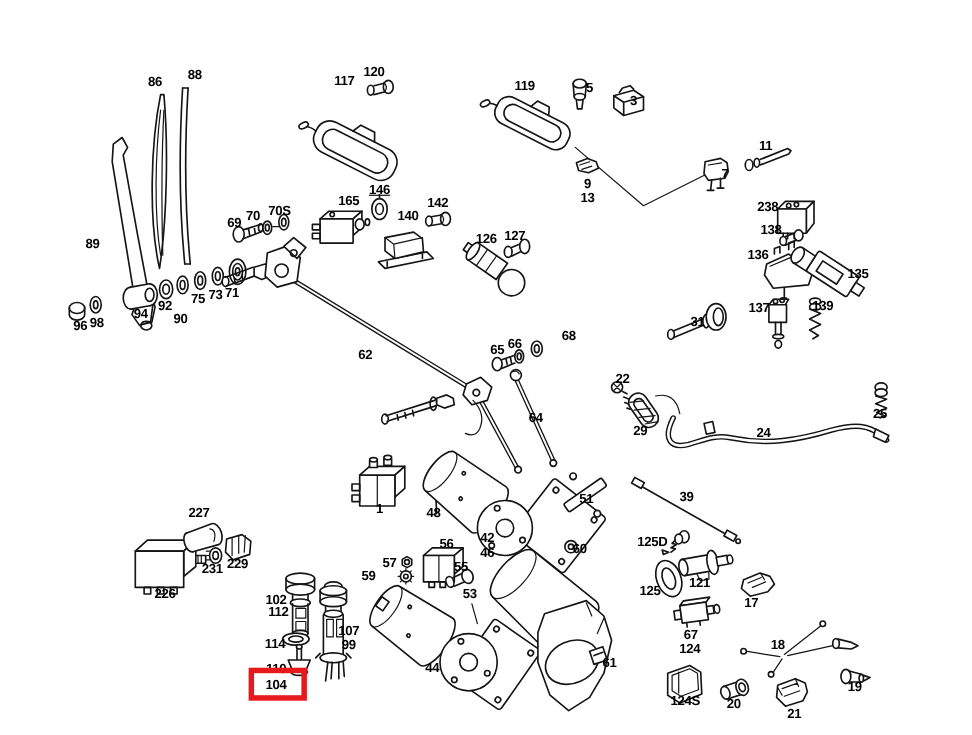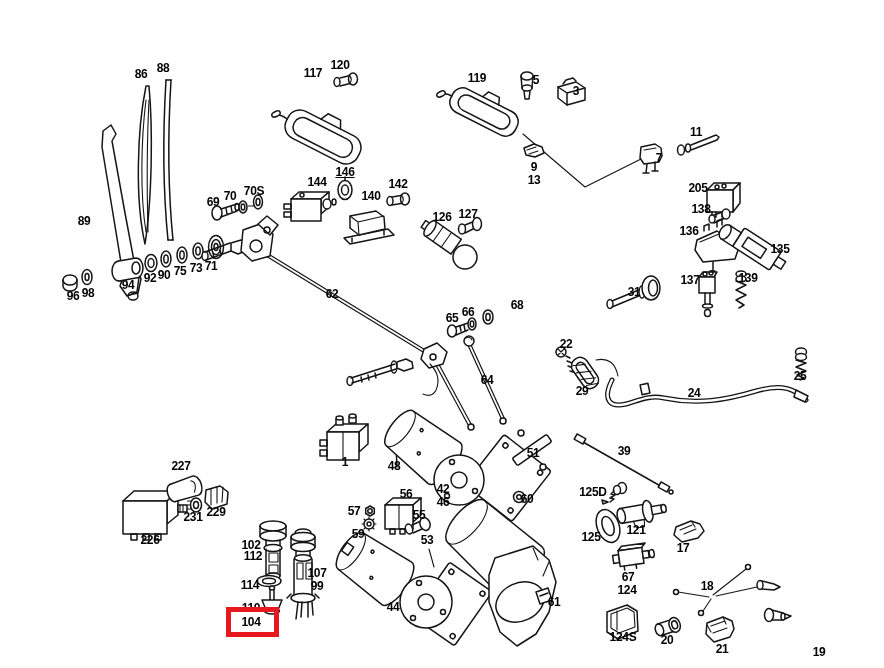--- a/index.html
+++ b/index.html
@@ -551,95 +551,95 @@
     </g>
   </g>
   <g>
     <path class="fw" d="M707,623 l16,-6 9,4 2,8 -4,8 -16,5 -8,-8 z"></path>
     <path class="thin" d="M711,626 l14,-5 m-12,12 l14,-5 M723,617 l3,7 m-19,1 l4,7"></path>
   </g>
 </svg>
 
 <div id="labels">
     <div class="part-label" style="left: 141px; top: 74px;">86</div>
-    <div class="part-label" style="left: 163px; top: 68px;">88</div>
+    <div class="part-label" style="left: 177px; top: 68px;">88</div>
     <div class="part-label" style="left: 313px; top: 73px;">117</div>
     <div class="part-label" style="left: 340px; top: 65px;">120</div>
     <div class="part-label" style="left: 477px; top: 78px;">119</div>
     <div class="part-label" style="left: 536px; top: 80px;">5</div>
     <div class="part-label" style="left: 576px; top: 91px;">3</div>
     <div class="part-label" style="left: 696px; top: 132px;">11</div>
     <div class="part-label" style="left: 659px; top: 158px;">7</div>
     <div class="part-label" style="left: 534px; top: 167px;">9</div>
     <div class="part-label" style="left: 534px; top: 180px;">13</div>
-    <div class="part-label" style="left: 698px; top: 188px;">205</div>
-    <div class="part-label" style="left: 317px; top: 182px;">144</div>
+    <div class="part-label" style="left: 698px; top: 188px;">238</div>
+    <div class="part-label" style="left: 317px; top: 182px;">165</div>
     <div class="part-label" style="left: 345px; top: 172px; text-decoration: underline;">146</div>
     <div class="part-label" style="left: 398px; top: 184px;">142</div>
     <div class="part-label" style="left: 371px; top: 196px;">140</div>
     <div class="part-label" style="left: 701px; top: 209px;">138</div>
     <div class="part-label" style="left: 213px; top: 202px;">69</div>
     <div class="part-label" style="left: 230px; top: 196px;">70</div>
     <div class="part-label" style="left: 254px; top: 191px;">70S</div>
     <div class="part-label" style="left: 84px; top: 221px;">89</div>
     <div class="part-label" style="left: 442px; top: 217px;">126</div>
     <div class="part-label" style="left: 468px; top: 214px;">127</div>
     <div class="part-label" style="left: 689px; top: 231px;">136</div>
     <div class="part-label" style="left: 780px; top: 249px;">135</div>
     <div class="part-label" style="left: 211px; top: 266px;">71</div>
     <div class="part-label" style="left: 196px; top: 268px;">73</div>
     <div class="part-label" style="left: 180px; top: 271px;">75</div>
-    <div class="part-label" style="left: 164px; top: 275px;">90</div>
+    <div class="part-label" style="left: 164px; top: 290px;">90</div>
     <div class="part-label" style="left: 150px; top: 278px;">92</div>
     <div class="part-label" style="left: 128px; top: 285px;">94</div>
     <div class="part-label" style="left: 88px; top: 293px;">98</div>
     <div class="part-label" style="left: 73px; top: 296px;">96</div>
     <div class="part-label" style="left: 690px; top: 280px;">137</div>
     <div class="part-label" style="left: 748px; top: 278px;">139</div>
     <div class="part-label" style="left: 634px; top: 292px;">31</div>
     <div class="part-label" style="left: 485px; top: 305px; margin-left: 32px;">68</div>
     <div class="part-label" style="left: 468px; top: 312px;">66</div>
-    <div class="part-label" style="left: 332px; top: 294px;">62</div>
+    <div class="part-label" style="left: 332px; top: 322px;">62</div>
     <div class="part-label" style="left: 452px; top: 318px;">65</div>
     <div class="part-label" style="left: 566px; top: 344px;">22</div>
     <div class="part-label" style="left: 487px; top: 347px; margin-top: 33px;">64</div>
     <div class="part-label" style="left: 800px; top: 376px;">25</div>
     <div class="part-label" style="left: 582px; top: 391px;">29</div>
     <div class="part-label" style="left: 694px; top: 393px;">24</div>
     <div class="part-label" style="left: 624px; top: 451px;">39</div>
     <div class="part-label" style="left: 533px; top: 453px;">51</div>
     <div class="part-label" style="left: 345px; top: 462px;">1</div>
     <div class="part-label" style="left: 394px; top: 466px;">48</div>
     <div class="part-label" style="left: 181px; top: 466px;">227</div>
     <div class="part-label" style="left: 443px; top: 489px;">42</div>
     <div class="part-label" style="left: 593px; top: 492px;">125D</div>
     <div class="part-label" style="left: 406px; top: 494px;">56</div>
     <div class="part-label" style="left: 527px; top: 499px;">60</div>
     <div class="part-label" style="left: 443px; top: 502px;">46</div>
     <div class="part-label" style="left: 354px; top: 511px;">57</div>
     <div class="part-label" style="left: 216px; top: 512px;">229</div>
     <div class="part-label" style="left: 419px; top: 515px;">55</div>
     <div class="part-label" style="left: 193px; top: 517px;">231</div>
-    <div class="part-label" style="left: 358px; top: 523px; margin-top: 11px;">59</div>
+    <div class="part-label" style="left: 335px; top: 523px;">59</div>
     <div class="part-label" style="left: 636px; top: 530px;">121</div>
     <div class="part-label" style="left: 591px; top: 537px;">125</div>
     <div class="part-label" style="left: 150px; top: 540px;">226</div>
     <div class="part-label" style="left: 427px; top: 540px;">53</div>
     <div class="part-label" style="left: 251px; top: 545px;">102</div>
     <div class="part-label" style="left: 683px; top: 548px;">17</div>
     <div class="part-label" style="left: 253px; top: 556px;">112</div>
     <div class="part-label" style="left: 317px; top: 573px;">107</div>
     <div class="part-label" style="left: 628px; top: 577px;">67</div>
     <div class="part-label" style="left: 707px; top: 586px;">18</div>
     <div class="part-label" style="left: 317px; top: 586px;">99</div>
     <div class="part-label" style="left: 250px; top: 585px;">114</div>
     <div class="part-label" style="left: 627px; top: 590px;">124</div>
     <div class="part-label" style="left: 393px; top: 607px;">44</div>
     <div class="part-label" style="left: 554px; top: 602px;">61</div>
     <div class="part-label" style="left: 251px; top: 608px;">110</div>
-    <div class="part-label" style="left: 819px; top: 624px; margin-top: 28px;">19</div>
+    <div class="part-label" style="left: 777px; top: 624px;">19</div>
     <div class="part-label" style="left: 251px; top: 622px;">104</div>
     <div class="part-label" style="left: 623px; top: 637px; text-align: center;">124S</div>
     <div class="part-label" style="left: 667px; top: 640px;">20</div>
     <div class="part-label" style="left: 722px; top: 649px;">21</div>
   </div>
 
 <div id="highlight-box" style="left: 226px; top: 607px; width: 53px; height: 30px; border-width: 5px; border-color: rgb(232, 25, 30);"></div>
 
 </body></html>

